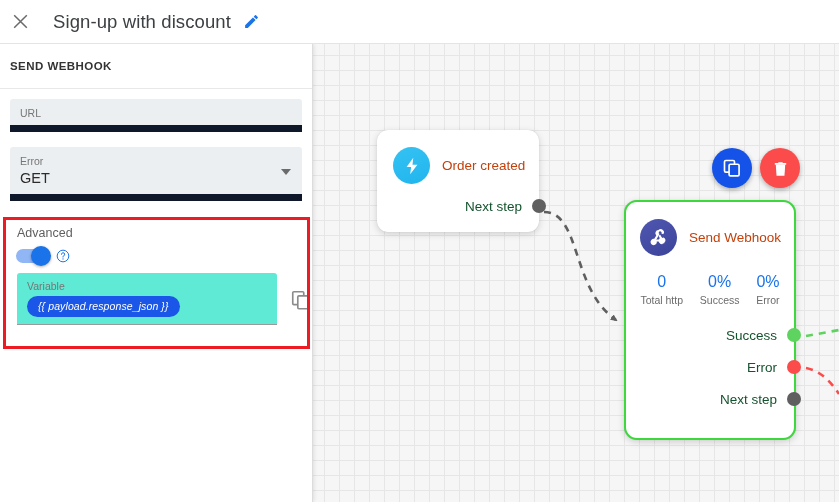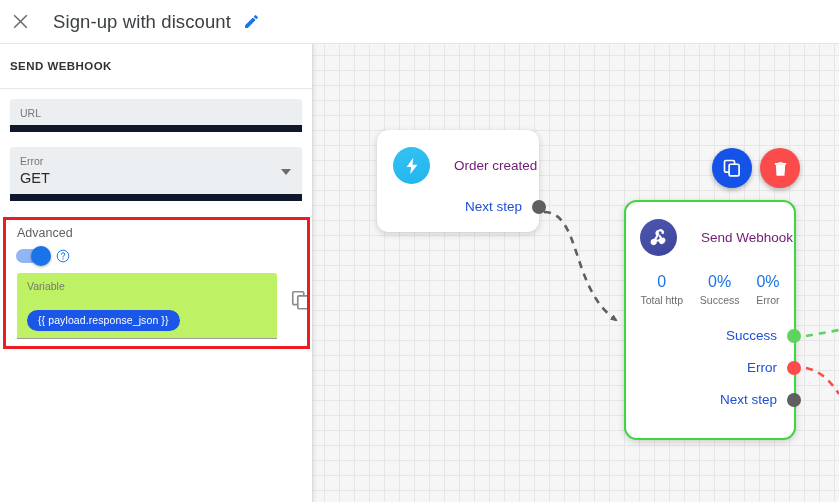--- a/index.html
+++ b/index.html
@@ -87,38 +87,39 @@
   .toggle .knob {
     position: absolute; right: -1px; top: -3px;
     width: 20px; height: 20px; border-radius: 50%;
     background: #1a73e8;
     box-shadow: 0 1px 3px rgba(0,0,0,.32);
   }
   .toggle-text { font-size: 14.5px; color: #3f3f3f; margin-left: 13px; white-space: nowrap; }
   .help-icon { margin-left: 6px; display: inline-flex; vertical-align: middle; cursor: pointer; }
 
   .var-field {
-    background: #bef264;
+    background: #5eead4;
     border-bottom: 1px solid #9a9a9a;
     border-radius: 3px 3px 0 0;
     padding: 6px 10px 7px 10px;
     margin: 10px 7px 0 7px;
     width: 260px;
     position: relative;
   }
   .chip {
     display: inline-block;
     background: #1a56e8;
     color: #fff;
     font-size: 10.5px;
     border-radius: 11px;
     padding: 4px 11px 5px 11px;
-    margin-top: 17px;
+    margin-top: 3px;
     letter-spacing: .1px;
     cursor: pointer;
+    font-style: italic;
   }
   .copy-btn {
     position: absolute; right: -35px; top: 16px;
     width: 22px; height: 22px; cursor: pointer;
   }
 
   
   .canvas {
     position: absolute; left: 313px; top: 44px; width: 526px; height: 458px;
     overflow: hidden;
@@ -138,25 +139,25 @@
     box-shadow: 0 2px 7px rgba(0,0,0,.16), 0 0 1px rgba(0,0,0,.15);
   }
   
   .node-trigger { left: 64px; top: 86px; width: 162px; height: 102px; }
   .trigger-head { display: flex; align-items: center; padding: 17px 0 0 16px; }
   .icon-circle {
     width: 37px; height: 37px; border-radius: 50%;
     display: flex; align-items: center; justify-content: center; flex: none;
   }
   .icon-bolt { background: linear-gradient(160deg,#35c2f2,#20b5ee); }
-  .node-title { font-size: 13.5px; color: #701a75; margin-left: 24px; white-space: nowrap; }
+  .node-title { font-size: 13.5px; color: #c2410c; margin-left: 12px; white-space: nowrap; }
   .port-row {
-    display: flex; align-items: center; justify-content: flex-end;
+    display: flex; align-items: flex-start; justify-content: flex-end;
     position: absolute; right: -7px;
-    font-size: 13.5px; color: #1d4ed8;
+    font-size: 13.5px; color: #14532d;
   }
   .port-dot {
     width: 14px; height: 14px; border-radius: 50%;
     margin-left: 10px; flex: none; cursor: pointer;
   }
   .dot-gray { background: #5f5f5f; }
   .dot-green { background: #5fd35f; }
   .dot-red { background: #fb4b4b; }
 
   

